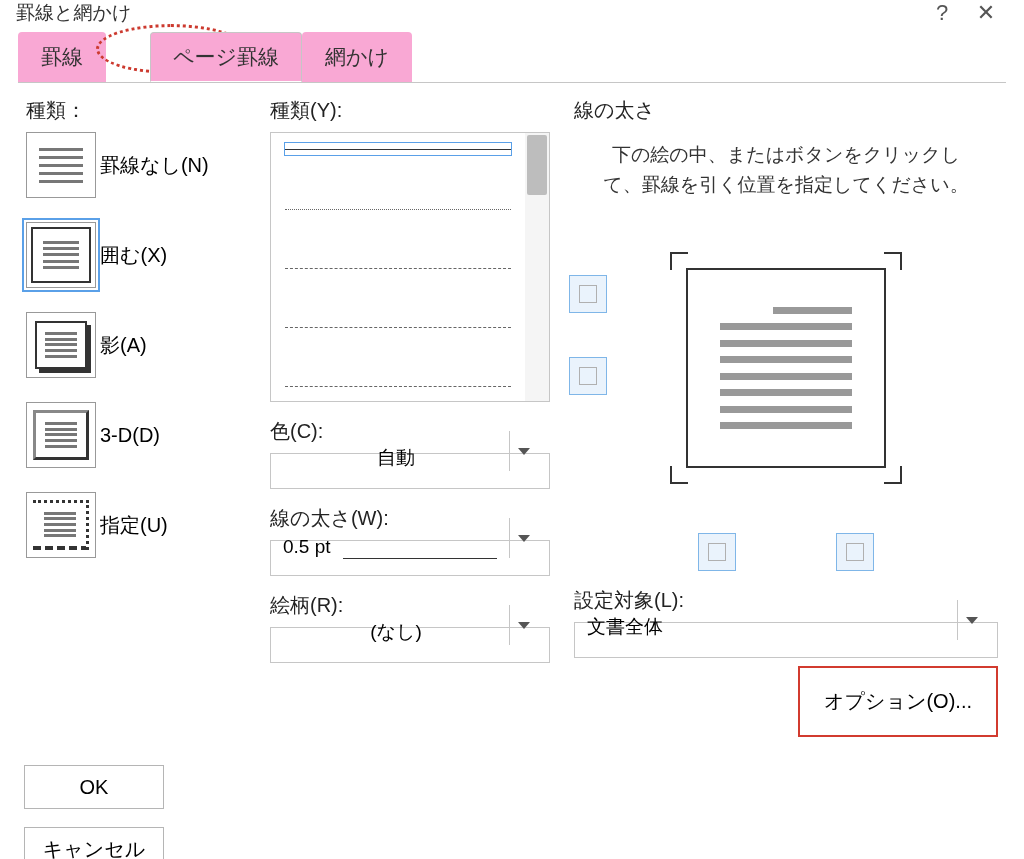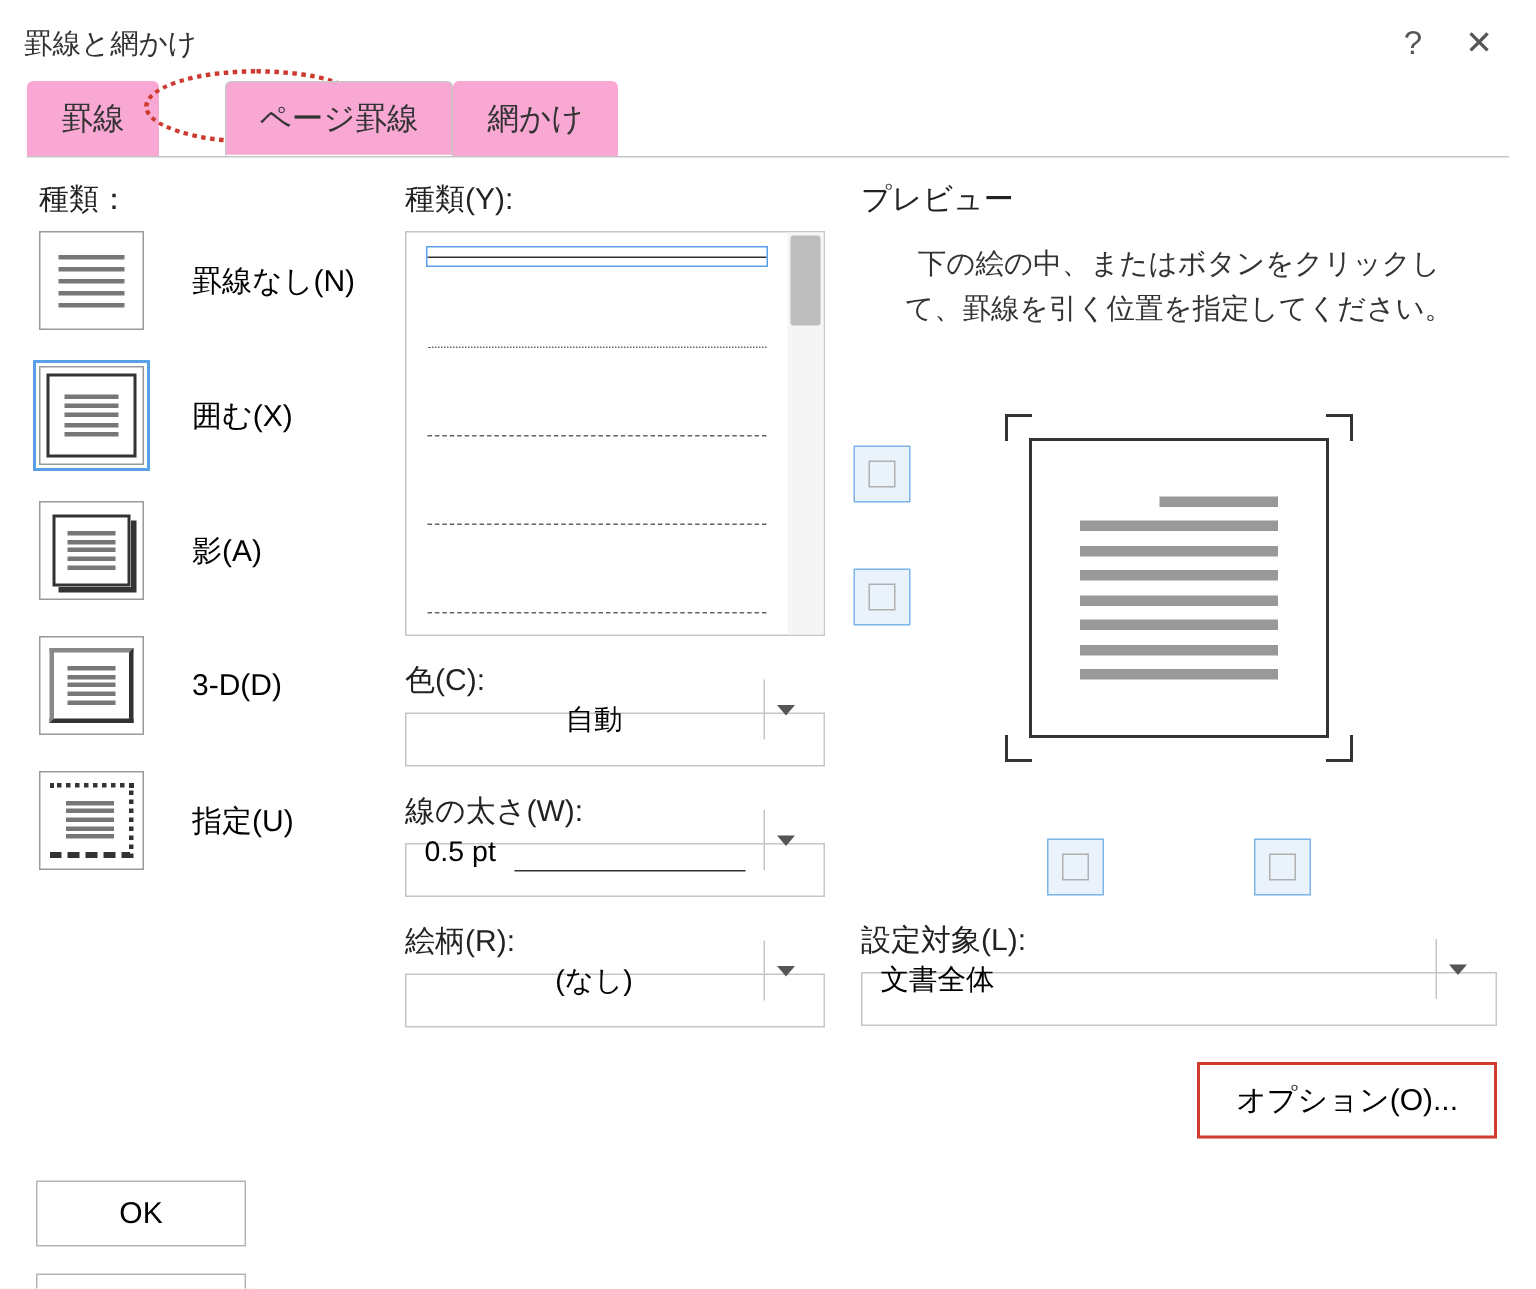--- a/index.html
+++ b/index.html
@@ -1,33 +1,33 @@
 <!DOCTYPE html>
 <html><head>
 <meta charset="utf-8">
 <style>
   * { box-sizing: border-box; font-family: "Yu Gothic UI", "Meiryo UI", sans-serif; }
   body { margin: 0; background: #f0f0f0; width:1024px; height:859px; overflow:hidden; }
   .dialog { width:1024px; height:859px; background:#ffffff; display:flex; flex-direction:column; }
-  .titlebar { height:48px; display:flex; align-items:flex-start; padding:16px 16px; }
+  .titlebar { height:48px; display:flex; align-items:flex-start; padding:0 16px; }
   .titlebar .title { font-size:19px; color:#333; }
   .titlebar .spacer { flex:1; }
   .titlebar .help, .titlebar .close { width:44px; text-align:center; font-size:22px; color:#555; }
   .tabs { display:flex; padding:0 18px; margin-top:6px; position:relative; }
   .tab { padding:10px 22px; font-size:21px; color:#333; background:#f9a8d4; border:1px solid transparent; border-radius:4px 4px 0 0; }
   .tab.active { border:1px solid #c6c6c6; border-bottom:1px solid #ffffff; position:relative; z-index:2;margin-left:44px; }
   .hl { position:absolute; border:3px dotted #cc3a2f; border-radius:50%; pointer-events:none; }
   .content { flex:1; border-top:1px solid #c6c6c6; margin:0 18px; padding:14px 8px; position:relative; }
   .cols { display:flex; gap:24px; height:640px; }
   .col1 { width:220px; }
   .col2 { width:280px; }
   .col3 { flex:1; display:flex; flex-direction:column; }
   .seclabel { font-size:20px; color:#222; margin-bottom:8px; }
   .bt-list { display:flex; flex-direction:column; gap:24px; }
-  .bt-item { display:flex; align-items:center; gap:32px; }
+  .bt-item { display:flex; align-items:center; gap:4px; }
   .bt-icon { width:70px; height:66px; border:1px solid #999; background:#fff; display:flex; align-items:center; justify-content:center; position:relative; }
   .bt-icon.selected { outline:2px solid #5aa0e8; outline-offset:2px; }
   .lines { width:44px; height:40px; display:flex; flex-direction:column; justify-content:space-around; }
   .lines span { height:3px; background:#777; }
   .bt-box { width:60px; height:56px; border:2px solid #333; display:flex; align-items:center; justify-content:center; }
   .bt-item .txt { font-size:20px; }
   .style-list { height:270px; border:1px solid #c6c6c6; background:#fff; position:relative; display:flex; }
   .style-inner { flex:1; padding:10px 14px; display:flex; flex-direction:column; justify-content:space-between; }
   .style-row { height:10px; display:flex; align-items:center; }
   .sb { width:24px; background:#f5f5f5; display:flex; flex-direction:column; }
@@ -46,21 +46,21 @@
   .crop { position:absolute; width:18px; height:18px; }
   .crop.tl { top:4px; left:4px; border-top:2px solid #333; border-left:2px solid #333; }
   .crop.tr { top:4px; right:4px; border-top:2px solid #333; border-right:2px solid #333; }
   .crop.bl { bottom:4px; left:4px; border-bottom:2px solid #333; border-left:2px solid #333; }
   .crop.br { bottom:4px; right:4px; border-bottom:2px solid #333; border-right:2px solid #333; }
   .edge-btn { width:38px; height:38px; border:1px solid #7fb6e8; background:#eaf3fc; position:relative; }
   .edge-btn::after { content:""; position:absolute; inset:9px; border:1px solid #b0b0b0; }
   .edge-left-col { position:absolute; left:-5px; top:60px; display:flex; flex-direction:column; gap:44px; }
   .edge-bot-row { display:flex; justify-content:center; gap:100px; margin-top:12px; }
   .combo-full { width:100%; }
-  .opt-btn { border:2px solid #d23b2f; padding:10px 24px; font-size:20px; background:#fff; margin-left:auto; display:block; margin-top:24px; }
+  .opt-btn { border:2px solid #d23b2f; padding:20px 24px; font-size:20px; background:#fff; margin-left:auto; display:block; margin-top:8px; }
   .footer { display:flex; justify-content:flex-end; gap:18px; padding:14px 24px;flex-direction:column; }
   .footer button { width:140px; height:44px; font-size:20px; background:#fff; border:1px solid #b5b5b5; }
   .hr { height:1px; background:#c6c6c6; margin:0 18px; }
   .shadow-box { box-shadow:4px 4px 0 #333; }
   .d3-box { border:3px solid #333; border-top-color:#888; border-left-color:#888; }
   .custom-box { border-top:3px dotted #333; border-right:3px dotted #333; border-bottom:4px dashed #333; border-left:3px solid #333; }
 </style>
 </head>
 <body>
 
@@ -202,21 +202,21 @@
         <div class="field">
           <div class="seclabel">絵柄(R):</div>
           <div class="combo">
             <span style="flex:1;text-align:center">(なし)</span>
             <span class="arrow"></span>
           </div>
         </div>
       </div>
 
       <div class="col3">
-        <div class="seclabel">プレビュー</div>
+        <div class="seclabel">線の太さ</div>
         <div class="preview-desc">下の絵の中、またはボタンをクリックして、罫線を引く位置を指定してください。</div>
         <div class="preview-area">
           <div class="edge-left-col">
             <div class="edge-btn"></div>
             <div class="edge-btn"></div>
           </div>
           <div class="page">
             <div class="crop tl"></div>
               <div class="crop tr"></div>
               <div class="crop bl"></div>

